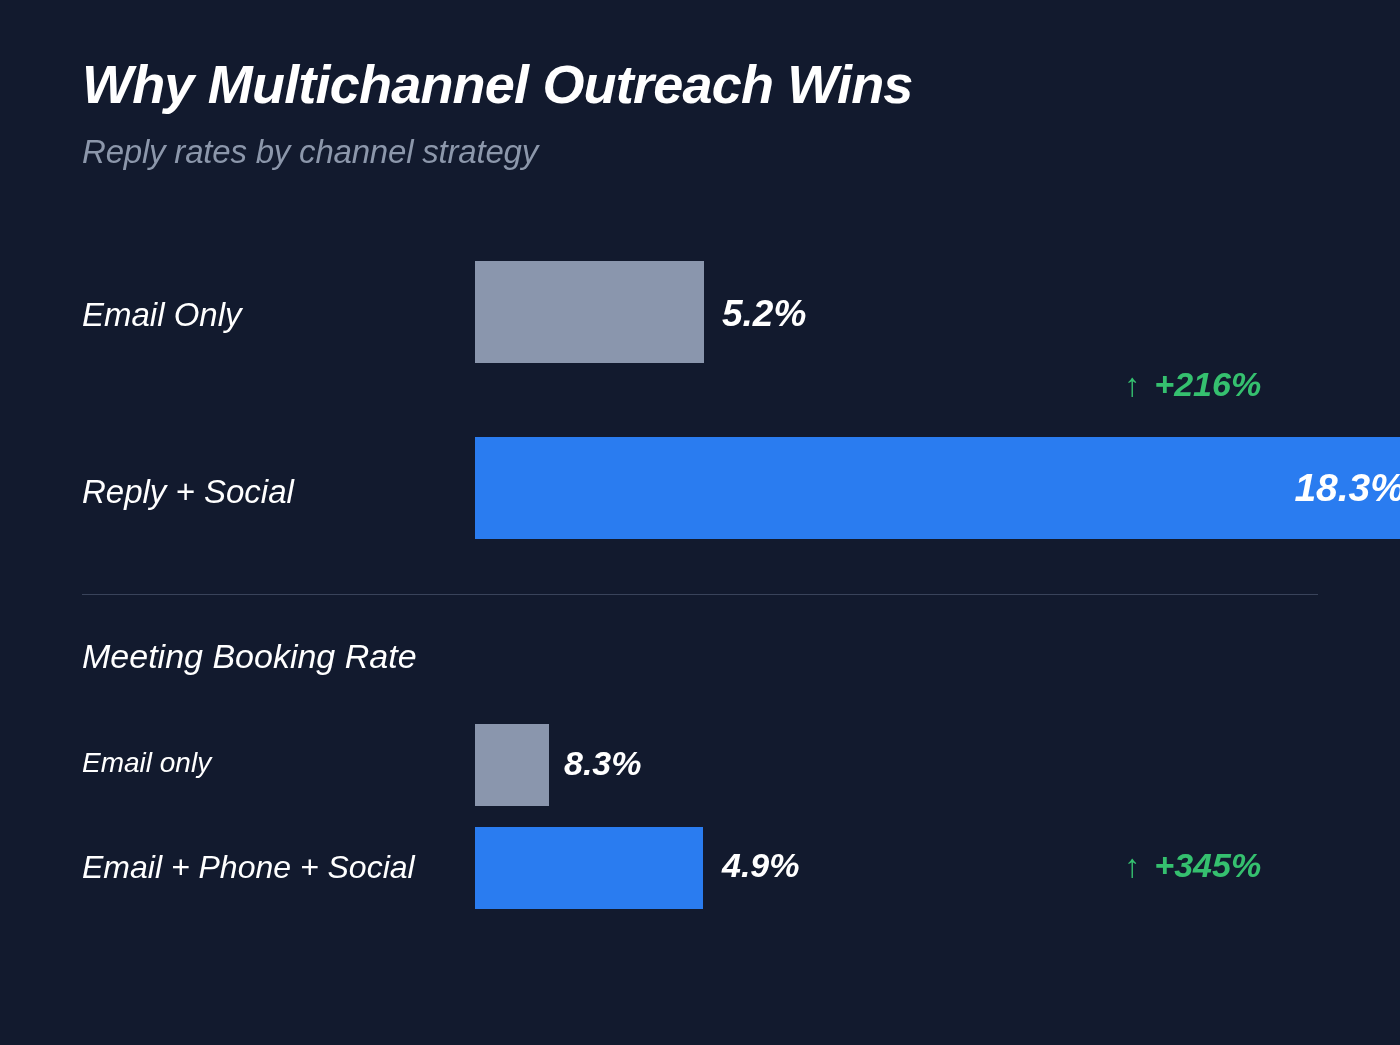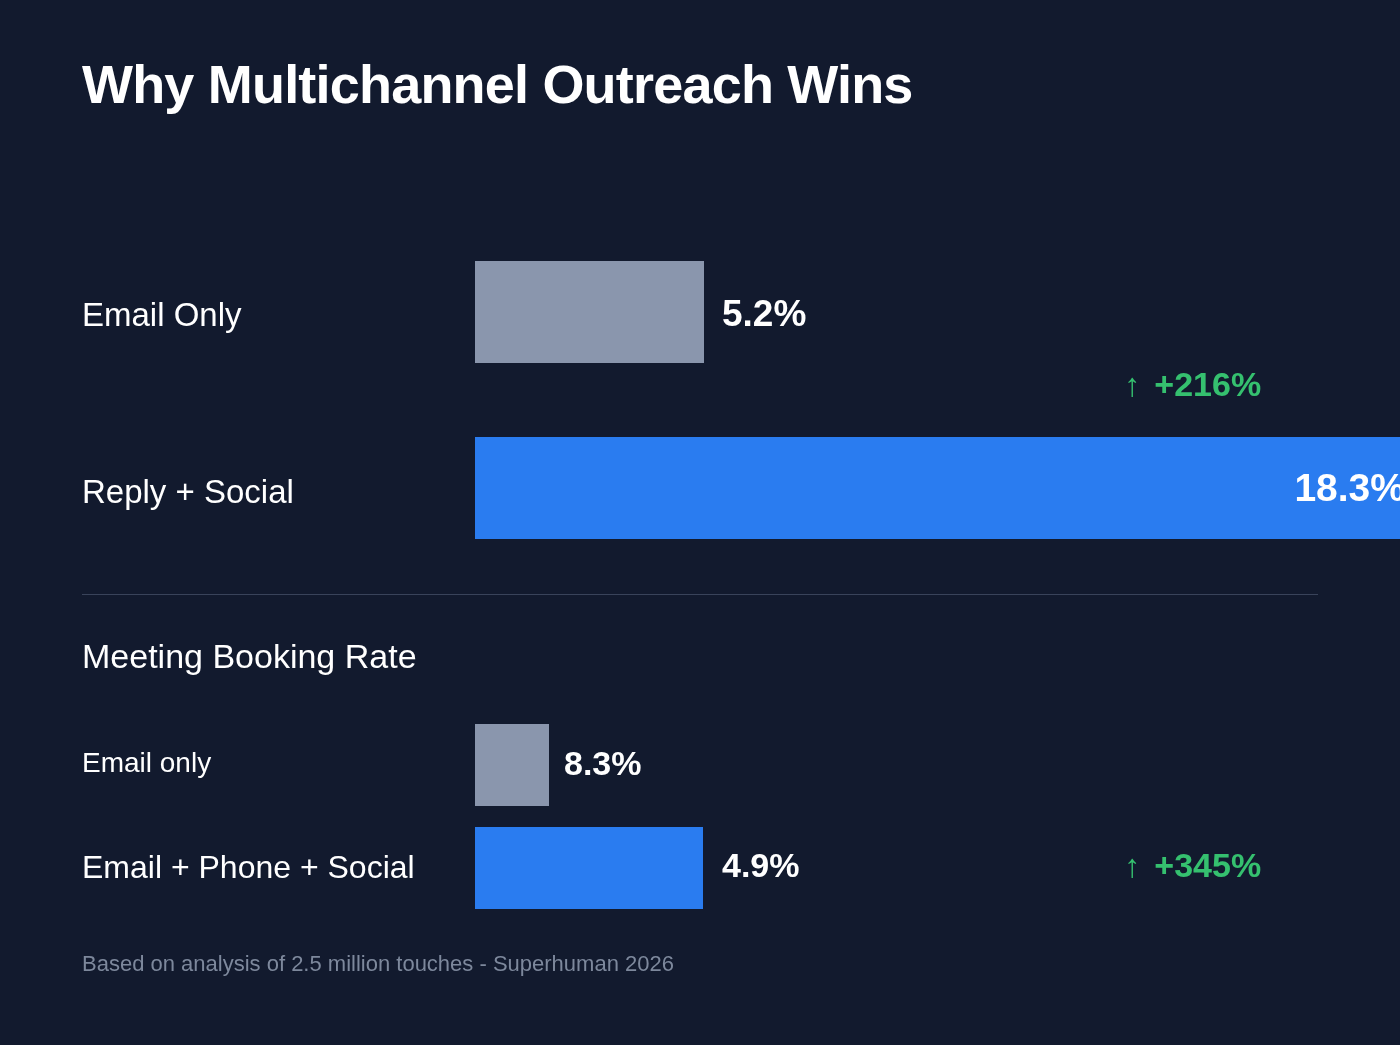--- a/index.html
+++ b/index.html
@@ -1,15 +1,15 @@
 <!DOCTYPE html>
 <html><head>
 <meta charset="utf-8">
 <style>
-  * { margin:0; padding:0; box-sizing:border-box; }
+  * { margin:0; padding:0; box-sizing:border-box;font-style:italic; }
   html, body {
     width:1400px; height:1045px;
     background:#121a2e;
     font-family:"Liberation Sans", sans-serif;
     overflow:hidden;
   }
   .canvas {
     position:relative;
     width:1400px; height:1045px;
     background:#121a2e;
@@ -124,20 +124,21 @@
     white-space:nowrap;
   }
 </style>
 </head>
 <body>
 
 <div class="canvas">
 
   <div class="header">
     <div class="title">Why Multichannel Outreach Wins</div>
+    <div class="subtitle">Reply rates by channel strategy</div>
   </div>
 
   <div>
 
     <div class="row-label r1-label">Email Only</div>
     <div class="bar gray r1-bar"></div>
     <div class="value-out r1-value">5.2%</div>
 
     <div class="delta d1">
       <span class="arrow">↑</span>
@@ -162,15 +163,14 @@
     <div class="row-label r4-label">Email + Phone + Social</div>
     <div class="bar blue r4-bar"></div>
     <div class="value-out r4-value">4.9%</div>
 
     <div class="delta d2">
       <span class="arrow">↑</span>
       <span>+345%</span>
     </div>
   </div>
 
-  <div class="footer">Based on analysis of 2.5 million touches - Superhuman 2026</div>
 
 </div>
 
 </body></html>

